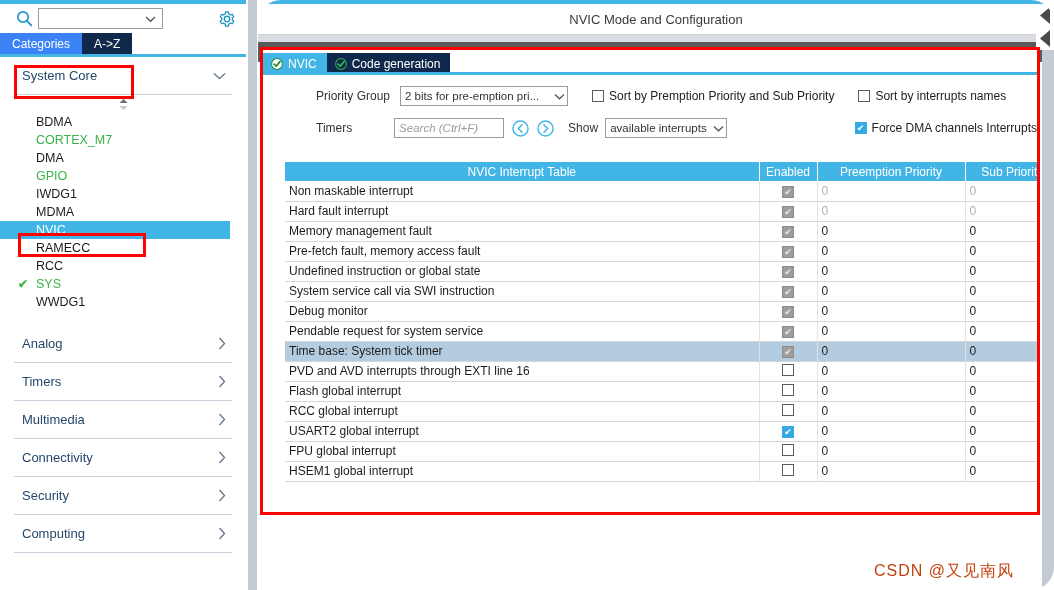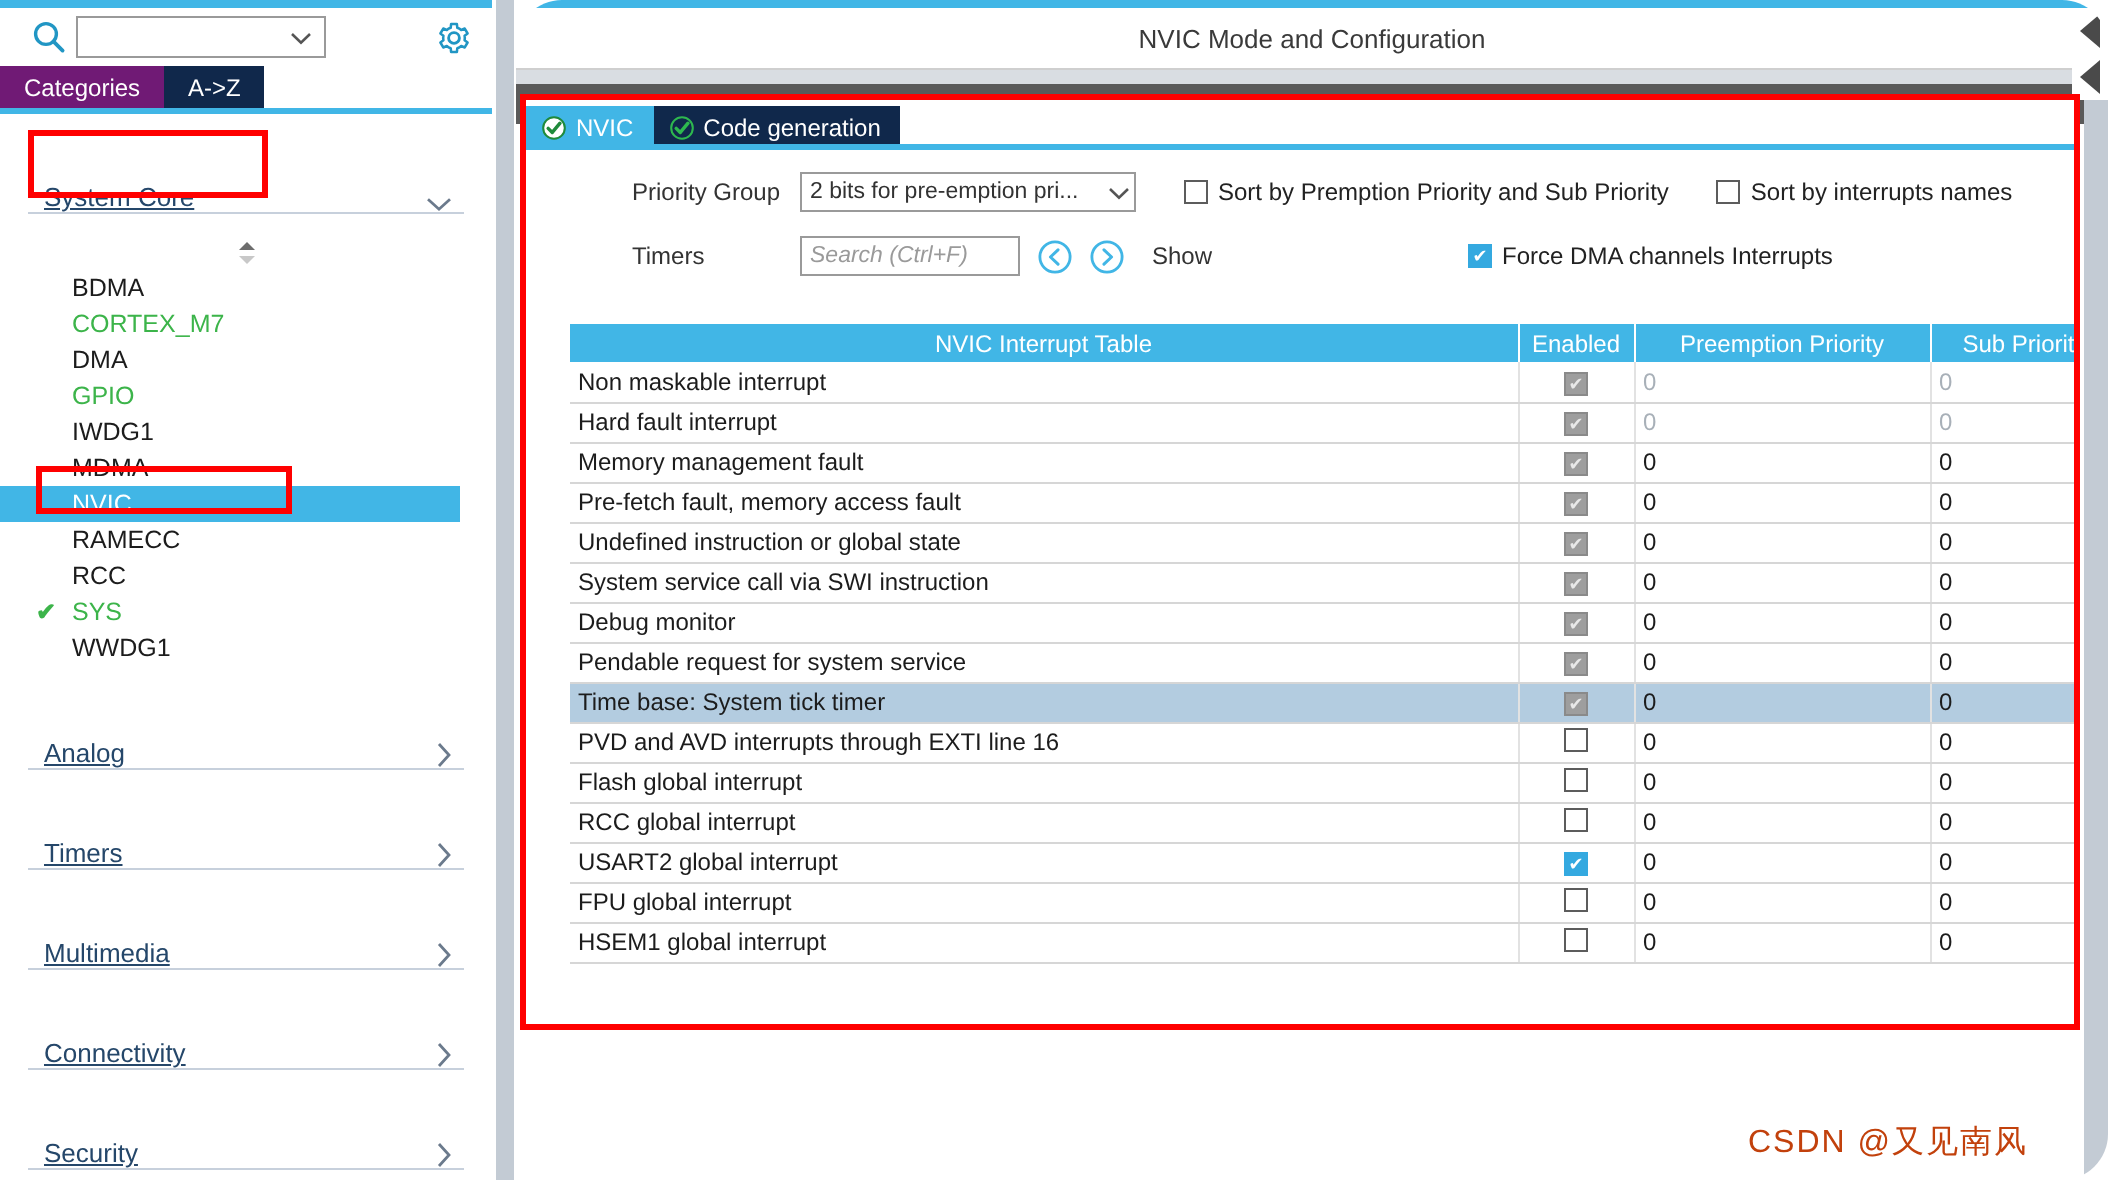--- a/index.html
+++ b/index.html
@@ -65,45 +65,44 @@
   }
   .sb-tab {
     height: 21px;
     padding: 0 12px;
     display: flex; align-items: center; justify-content: center;
     color: #ffffff;
     font-size: 12px;
     cursor: pointer;
     white-space: nowrap;
   }
-  .sb-tab.active { background: #701a75; }
+  .sb-tab.active { background: #3b82f6; }
   .sb-tab.inactive { background: #10284b; }
   .sb-tab-underline {
     position: absolute; left: 0; top: 54px;
     width: 246px; height: 3px;
     background: #41b6e6;
   }
 
   .sb-body {
     position: absolute; left: 0; top: 57px;
     width: 246px; height: 533px;
     background: #ffffff;
     overflow: hidden;
   }
 
   .sb-group-header {
     position: relative;
     height: 38px;
-    margin: 12px 14px;
-    display: flex; align-items: flex-end;
+    margin: 0 14px;
+    display: flex; align-items: center;
     color: #25476a;
     font-size: 13px;
     border-bottom: 1px solid #c7d0dc;
     cursor: pointer;
-    text-decoration: underline;
   }
   .sb-group-header .gname { flex: 1; padding-left: 8px; }
   .sb-group-header .chev { padding-right: 6px; color: #6b7a8c; }
 
   .sb-spinner {
     height: 14px;
     display: flex; align-items: center; justify-content: center;
     margin: 2px 0 2px 0;
   }
 
@@ -626,20 +625,28 @@
               <polyline points="10.6,5.2 6.6,9 10.6,12.8" fill="none" stroke="#41b6e6" stroke-width="1.6" stroke-linecap="round" stroke-linejoin="round"></polyline>
             </svg>
           </span>
           <span class="nav-circ">
             <svg class="svgicon" width="17" height="17" viewBox="0 0 18 18">
               <circle cx="9" cy="9" r="8" fill="none" stroke="#41b6e6" stroke-width="1.5"></circle>
               <polyline points="7.4,5.2 11.4,9 7.4,12.8" fill="none" stroke="#41b6e6" stroke-width="1.6" stroke-linecap="round" stroke-linejoin="round"></polyline>
             </svg>
           </span>
           <span class="lbl" style="margin-left:14px">Show</span>
+          <div class="select-box" id="show-select" style="margin-left:7px">
+            <span>available interrupts</span>
+            <span class="caret">
+              <svg class="svgicon" width="11" height="7" viewBox="0 0 11 7">
+                  <polyline points="1,1.5 5.5,5.8 10,1.5" fill="none" stroke="#555" stroke-width="1.3"></polyline>
+                </svg>
+            </span>
+          </div>
           <div class="cbx-wrap" style="margin-left:128px">
             <span class="cbx checked-blue"></span>
             <span>Force DMA channels Interrupts</span>
           </div>
         </div>
       </div>
 
       <table class="nvic-table">
         <colgroup>
           <col class="col-name">

